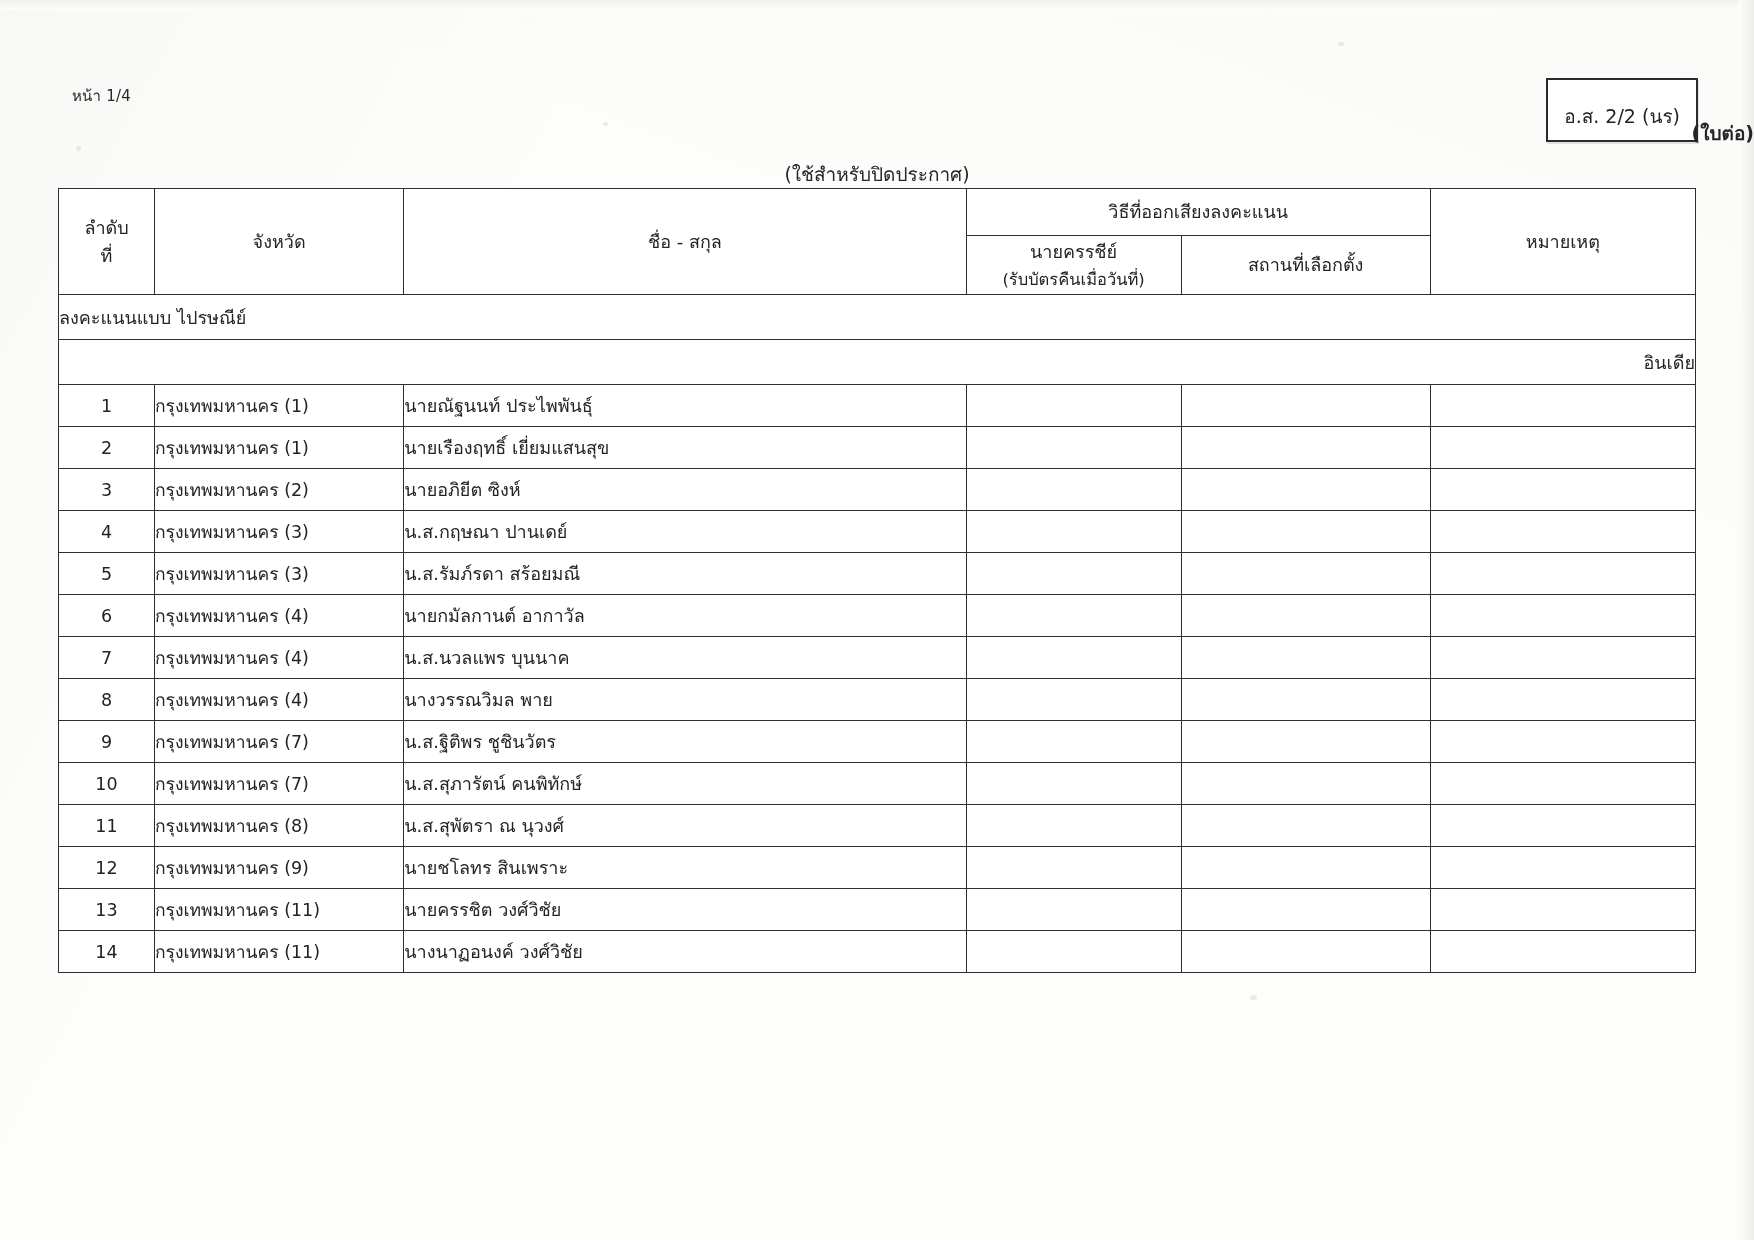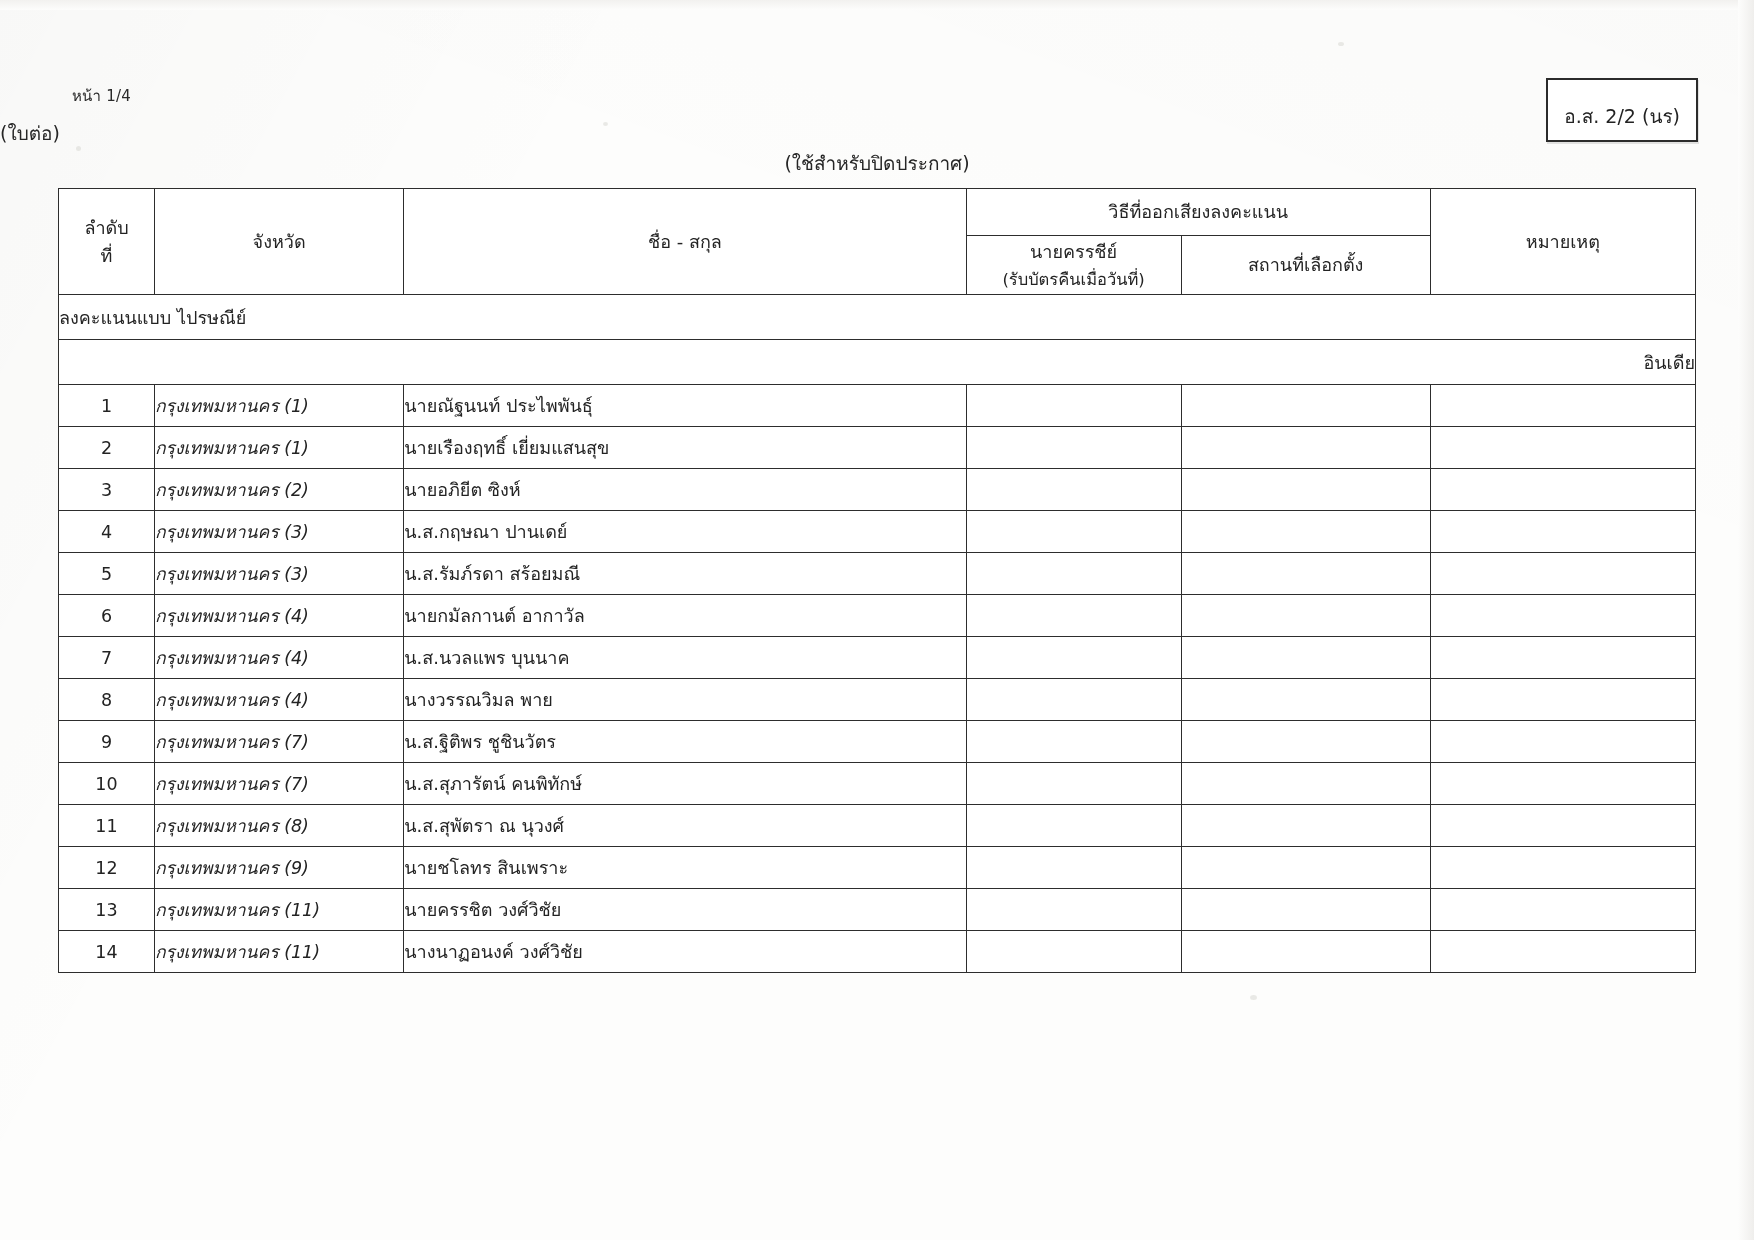--- a/index.html
+++ b/index.html
@@ -61,28 +61,29 @@
     padding: 21px 16px 9px;
     font-size: 19px;
     color: #232323;
     background: #fff;
     box-shadow: 1px 2px 0 rgba(0,0,0,0.10);
   }
   .doc-title {
     position: absolute;
     left: 0; right: 0;
     top: 118px;
-    text-align: left;
+    text-align: right;
     font-size: 19px;
     color: #262626;
+    font-weight: bold;
   }
   .doc-subtitle {
     position: absolute;
     left: 0; right: 0;
-    top: 148px;
+    top: 159px;
     text-align: center;
     font-size: 19px;
     color: #262626;
   }
 
   
   .table-wrap {
     position: absolute;
     left: 58px;
     top: 188px;
@@ -135,21 +136,21 @@
   }
   .country-row td {
     height: 44px;
     text-align: right;
     padding: 6px 0 6px 12px;
     font-size: 18px;
   }
 
   tr.data-row td { height: 41px; }
   td.cell-no    { text-align: center; font-size: 17.5px; }
-  td.cell-prov  { text-align: left; padding-left: 11px; font-size: 17.5px; font-style: italic; }
+  td.cell-prov  { text-align: left; padding-left: 11px; font-size: 17.5px; }
   td.cell-name  { text-align: left; padding-left: 14px; font-size: 18px; }
   td.cell-blank { background: #ffffff; }
 
   .thai { font-family: "DejaVu Sans", "Liberation Sans", sans-serif; }
 </style>
 </head>
 <body>
 
 <div class="page">
   <div class="scan-edge-top"></div>

